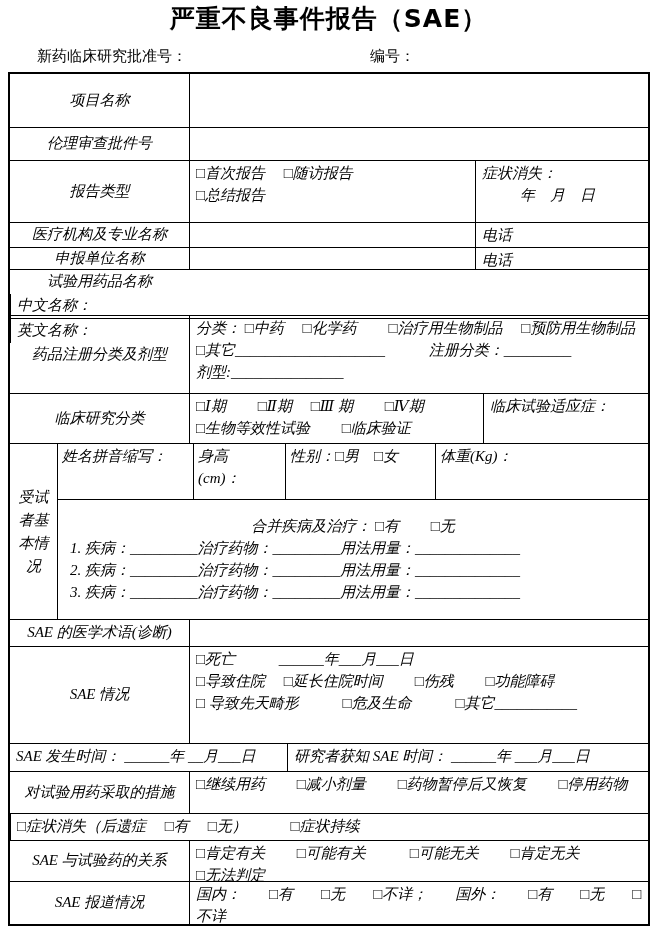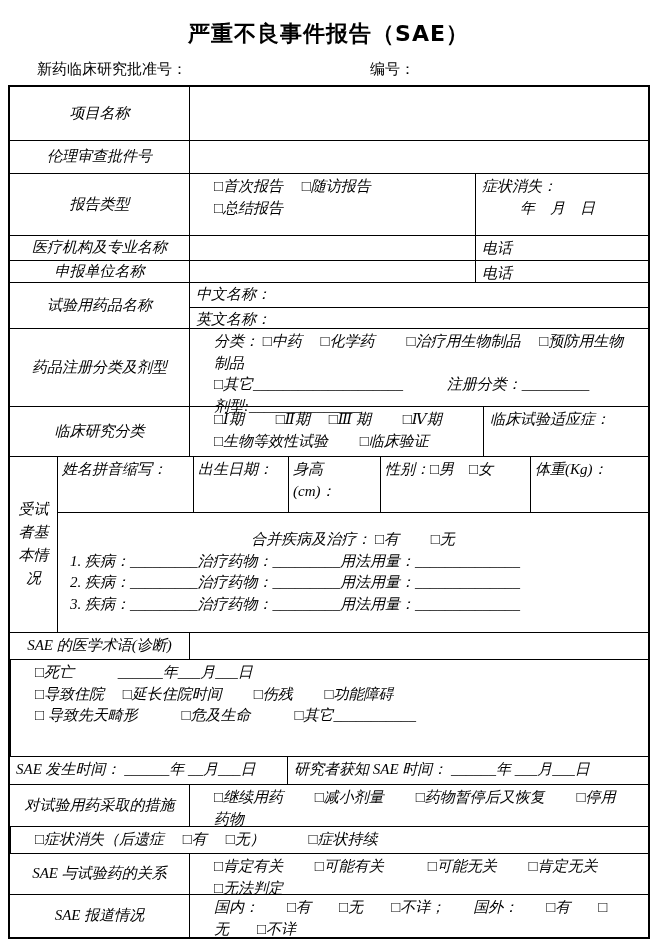--- a/index.html
+++ b/index.html
@@ -4,53 +4,53 @@
 <style>
   * { box-sizing: border-box; margin: 0; padding: 0; }
   html, body { background: #fff; }
   body {
     width: 657px; height: 945px; overflow: hidden;
     color: #000;
     font-family: "Liberation Serif", "DejaVu Serif", serif;
     font-size: 15px; line-height: 1.45;
   }
   .title {
-    text-align: center; font-size: 22px; font-weight: bold;
-    letter-spacing: 1px; padding-top: 18px;
+    text-align: center; font-size: 25px; font-weight: bold;
+    letter-spacing: 1px; padding-top: 1px;
     font-family: "DejaVu Sans", "Liberation Sans", sans-serif;
   }
   .header-line { position: relative; height: 24px; margin-top: 9px; }
   .approval { position: absolute; left: 37px; }
   .number { position: absolute; left: 370px; }
 
   .tbl {
     margin: 2px 7px 9px 8px; width: 642px;
     border: 2px solid #000;
     font-style: italic;
   }
   .row { display: flex; }
   .bt { border-top: 1px solid #000; }
   .bl { border-left: 1px solid #000; }
 
   .lc {
     width: 179px; flex-shrink: 0;
     display: flex; align-items: center; justify-content: center;
     text-align: center; padding: 1px 2px;
   }
-  .cc { flex: 1; border-left: 1px solid #000; padding: 2px 24px; min-width: 0; }
+  .cc { flex: 1; border-left: 1px solid #000; padding: 2px 6px; min-width: 0; }
   .rc { flex-shrink: 0; border-left: 1px solid #000; padding: 2px 6px; }
   .w173 { width: 173px; }
   .w165 { width: 165px; }
   .nopad { padding: 0; }
   .col { display: flex; flex-direction: column; }
   .sub { flex: 1; padding: 1px 6px; display: flex; align-items: center; }
 
   
   .r1 { height: 53px; } .r2 { height: 33px; } .r3 { height: 62px; }
-  .r4 { height: 25px; } .r5 { height: 22px; } .r6 { height: 46px; }
+  .r4 { height: 25px; } .r5 { height: 22px; } .r6 { height: 46px; flex-direction: column; }
   .r7 { height: 78px; } .r8 { height: 50px; } .r9 { height: 176px; }
   .r10 { height: 27px; } .r11 { height: 97px; } .r12 { height: 28px; }
   .r13 { height: 42px; } .r14 { height: 27px; } .r15 { height: 41px; }
   .r16 { height: 43px; }
 
   .opt { margin-right: 15px; }
   .opt-w { margin-right: 28px; }
   .opt-xw { margin-right: 40px; }
   .time-fields { padding-left: 38px; }
 
@@ -172,21 +172,20 @@
       <div class="rc w165">临床试验适应症：</div>
     </div>
 
     <div class="row r9 bt">
       <div class="vl">
         <span>受试者基本情况</span>
       </div>
       <div class="subject-col">
         <div class="srowA">
           <div class="sa w135">姓名拼音缩写：</div>
-          <div class="sa w95 bl">出生日期：</div>
           <div class="sa w92 bl pre">身高
 (cm)：</div>
           <div class="sa w150 bl">
             <span>性别：</span><span class="opt">□男</span><span>□女</span>
           </div>
           <div class="sa flex1 bl">体重(Kg)：</div>
         </div>
         <div class="srowB bt">
           <div class="center">
             <span>合并疾病及治疗：</span>
@@ -199,20 +198,21 @@
         </div>
       </div>
     </div>
 
     <div class="row r10 bt">
       <div class="lc">SAE 的医学术语(诊断)</div>
       <div class="cc"></div>
     </div>
 
     <div class="row r11 bt">
+      <div class="lc">SAE 情况</div>
       <div class="cc">
         <div>
           <span class="opt-xw">□死亡</span>
           <span>______年___月___日</span>
         </div>
         <div>
           <span class="opt">□导致住院</span>
           <span class="opt-w">□延长住院时间</span>
           <span class="opt-w">□伤残</span>
           <span>□功能障碍</span>

